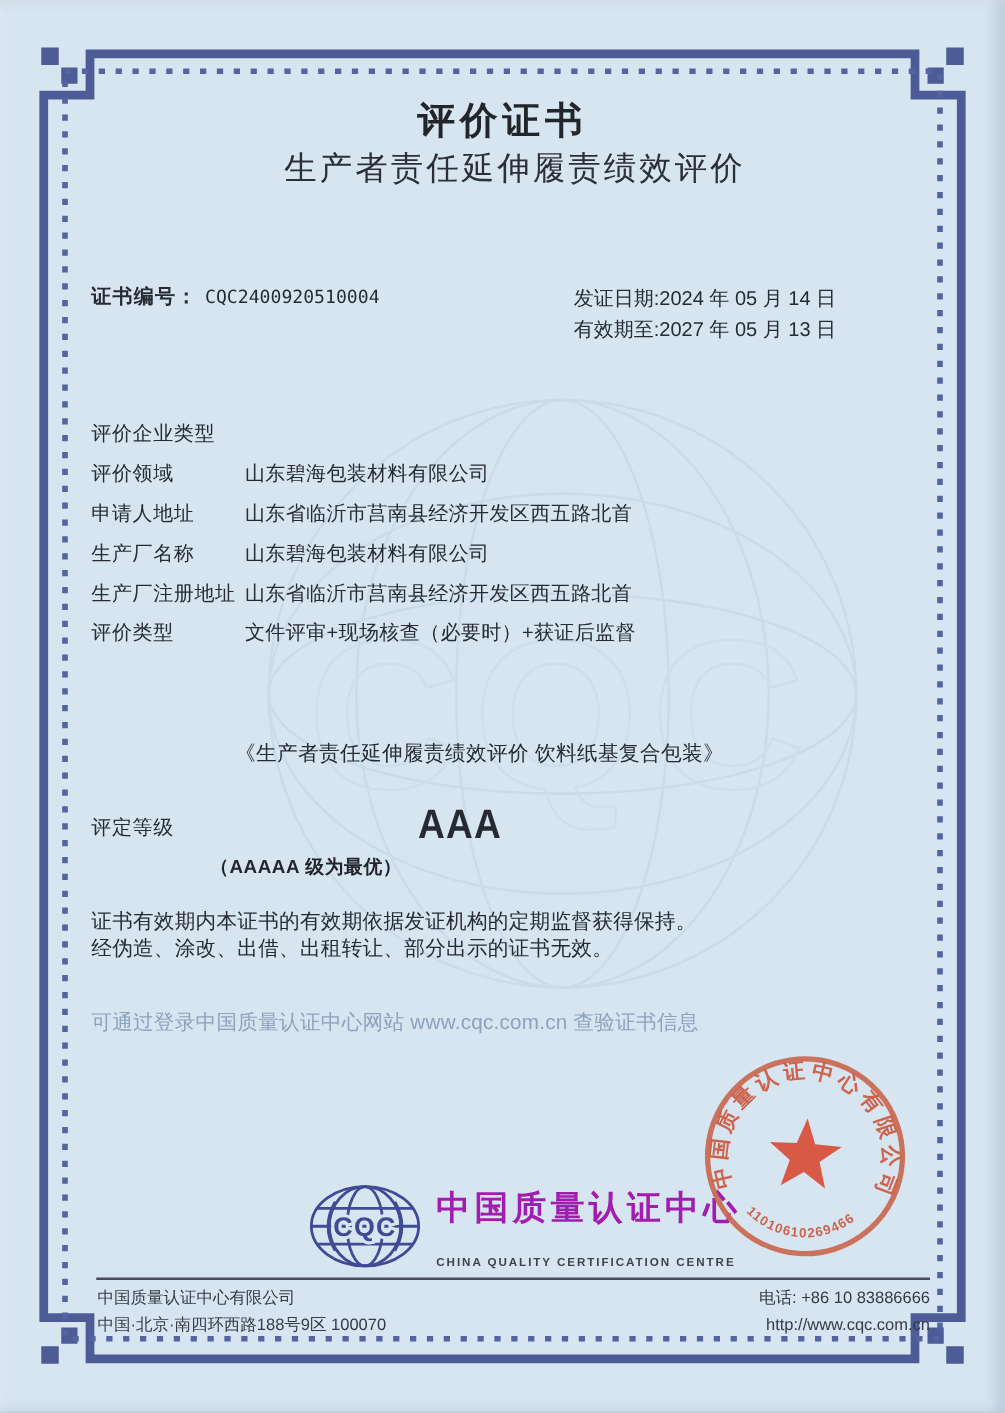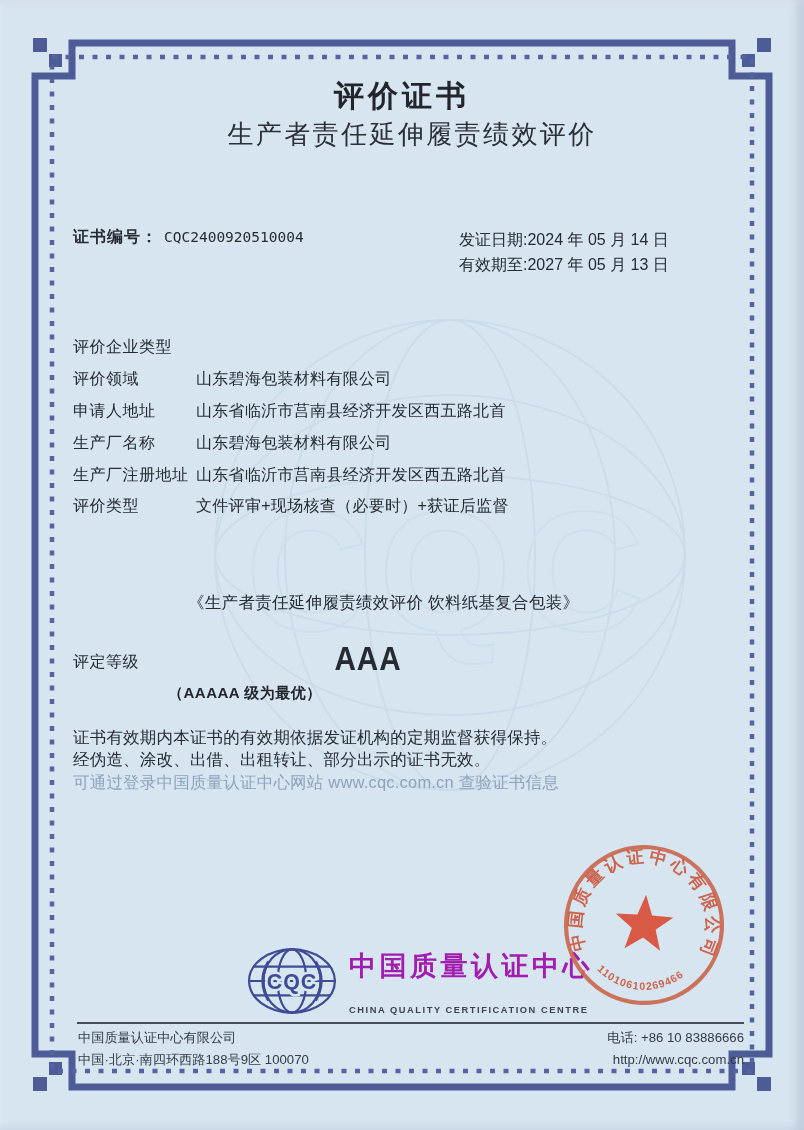--- a/index.html
+++ b/index.html
@@ -20,21 +20,21 @@
   .dates{left:459px;top:227px;font-size:16px;line-height:25px;white-space:nowrap;}
   .fields{left:73px;top:332px;width:660px;}
   .frow{display:flex;align-items:center;height:31.8px;font-size:16px;}
   .frow .flabel{width:123px;flex:0 0 123px;letter-spacing:.5px;}
   .frow .fvalue{white-space:nowrap;letter-spacing:.3px;}
   .standard{left:188px;top:592px;font-size:16.5px;letter-spacing:.3px;}
   .rating-label{left:73px;top:652px;font-size:16px;letter-spacing:.5px;}
   .rating-value{left:168px;top:640px;width:400px;text-align:center;font-size:33px;font-weight:bold;letter-spacing:1px;transform:scaleX(.9);}
   .rating-note{left:168px;top:684px;width:400px;text-align:left;font-size:15px;font-weight:bold;letter-spacing:.5px;color:#22252c;}
   .notes{left:73px;top:726px;font-size:16.5px;line-height:22.3px;letter-spacing:.2px;}
-  .notes .muted{color:#8da2bb;}
+  .notes .muted{color:#8da2bb;margin-top:36px;}
   .logo{left:246px;top:946px;display:flex;align-items:center;gap:11px;}
   .logo-text .cn{font-size:27px;font-weight:bold;letter-spacing:3.5px;color:#a21caf;white-space:nowrap;}
   .logo-text .en{font-size:9.3px;font-weight:bold;letter-spacing:1.55px;color:#3d434e;margin-top:21px;white-space:nowrap;}
   .seal{left:561px;top:842px;opacity:.93;}
   .footer-rule{left:77px;top:1022px;width:667px;height:2px;background:#464c59;}
   .footer-left{left:78px;top:1027px;font-size:13.2px;line-height:21.5px;color:#343a46;}
   .footer-right{right:60px;top:1027px;font-size:13.2px;line-height:21.5px;color:#343a46;text-align:right;}
 </style>
 </head>
 <body>

